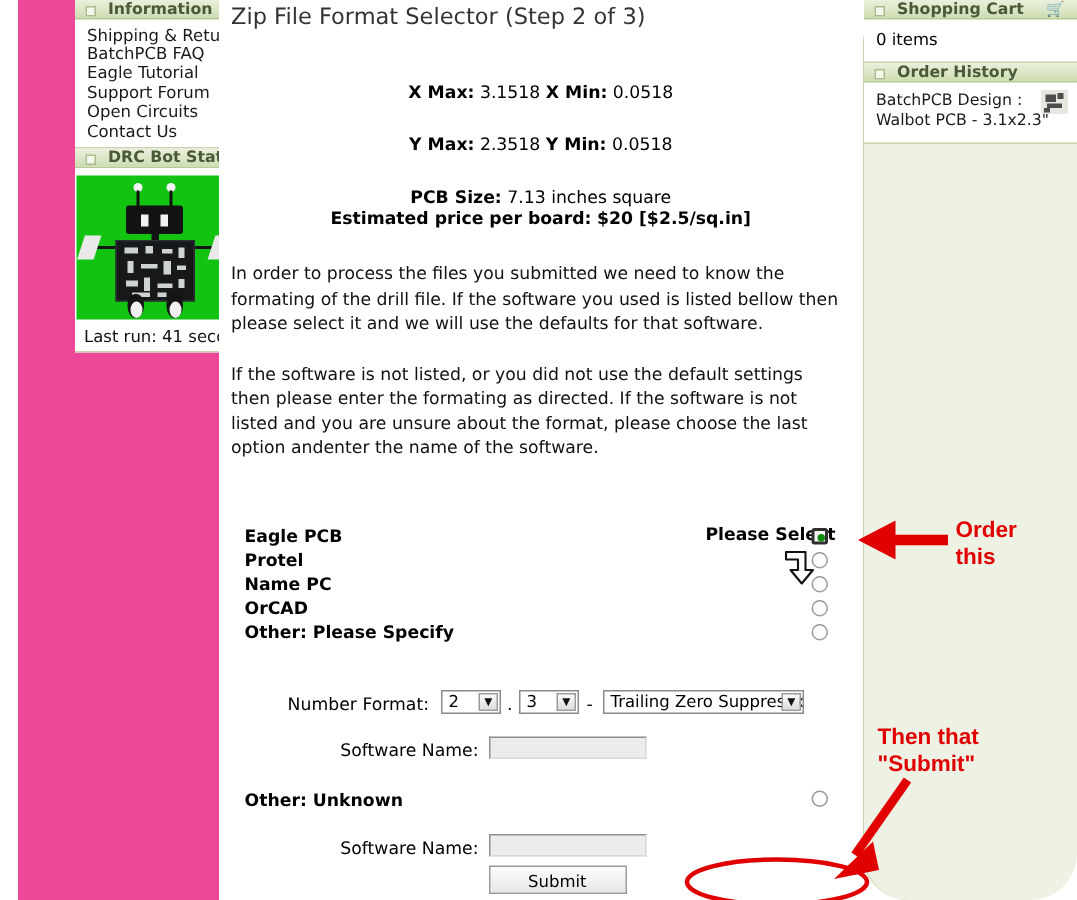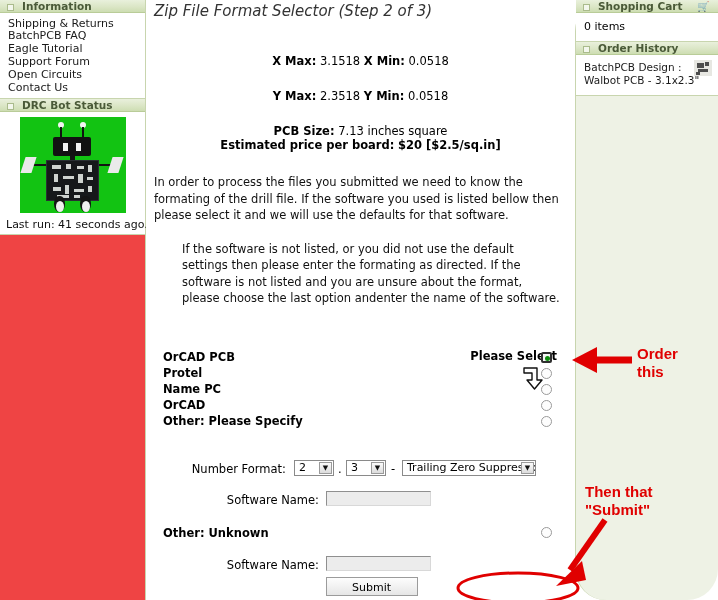--- a/index.html
+++ b/index.html
@@ -52,27 +52,28 @@
     right: 8px;
     top: 1px;
     color: #7e8f63;
     font-size: 10px;
     line-height: 12px;
   }
 
   
   .sidebar-left {
     position: absolute;
-    left: 0;
+    left: 12px;
     top: 0;
     width: 146px;
     height: 600px;
-    background: #ef4444;
+    background: #ec4899;
     border-right: 1px solid #c8d5ae;
     box-sizing: border-box;
+    padding-left: 38px;
   }
   .info-box {
     background: #ffffff;
     border-bottom: 1px solid #c8d5ae;
   }
   .info-links {
     padding: 4px 0 4px 8px;
   }
   .info-links a {
     display: block;
@@ -257,39 +258,38 @@
     width: 429px;
     height: 600px;
     background: #ffffff;
     box-sizing: border-box;
   }
   .page-title {
     font-size: 15px;
     color: #333333;
     padding: 2px 0 0 8px;
     white-space: nowrap;
-    font-style: italic;
   }
   .spec-block {
     text-align: center;
     margin-top: 34px;
     font-size: 11.5px;
     line-height: 14px;
   }
   .spec-line { margin-bottom: 21px; }
   .spec-line.tight { margin-bottom: 0; }
   .spec-line b { font-weight: bold; }
   .para {
     font-size: 11.5px;
     line-height: 16.5px;
     color: #111111;
     padding: 0 12px 0 8px;
   }
   .para.first { margin-top: 22px; }
-  .para.second { margin-top: 17px; margin-left: 28px; }
+  .para.second { margin-top: 17px; }
 
   
   .choices {
     position: relative;
     margin-top: 30px;
     height: 106px;
   }
   .please-select {
     position: absolute;
     right: 18px;
@@ -563,21 +563,21 @@
     <div class="para first">In order to process the files you submitted we need to know the formating of the drill file. If the software you used is listed bellow then please select it and we will use the defaults for that software.</div>
     <div class="para second">If the software is not listed, or you did not use the default settings then please enter the formating as directed. If the software is not listed and you are unsure about the format, please choose the last option andenter the name of the software.</div>
 
     <div class="choices">
       <div class="please-select">Please Select</div>
       <svg class="hook-arrow" viewBox="0 0 26 26">
         <path d="M2 4 L15 4 L15 16 L20 16 L12.5 25 L5 16 L10 16 L10 9 L2 9 Z" fill="#ffffff" stroke="#111111" stroke-width="1.4" stroke-linejoin="round"></path>
       </svg>
 
       <div class="choice-row" style="margin-top:42px;">
-        <span class="choice-label">OrCAD PCB</span>
+        <span class="choice-label">Eagle PCB</span>
         <span class="radio selected"></span>
       </div>
       <div class="choice-row">
         <span class="choice-label">Protel</span>
         <span class="radio"></span>
       </div>
       <div class="choice-row">
         <span class="choice-label">Name PC</span>
         <span class="radio"></span>
       </div>

